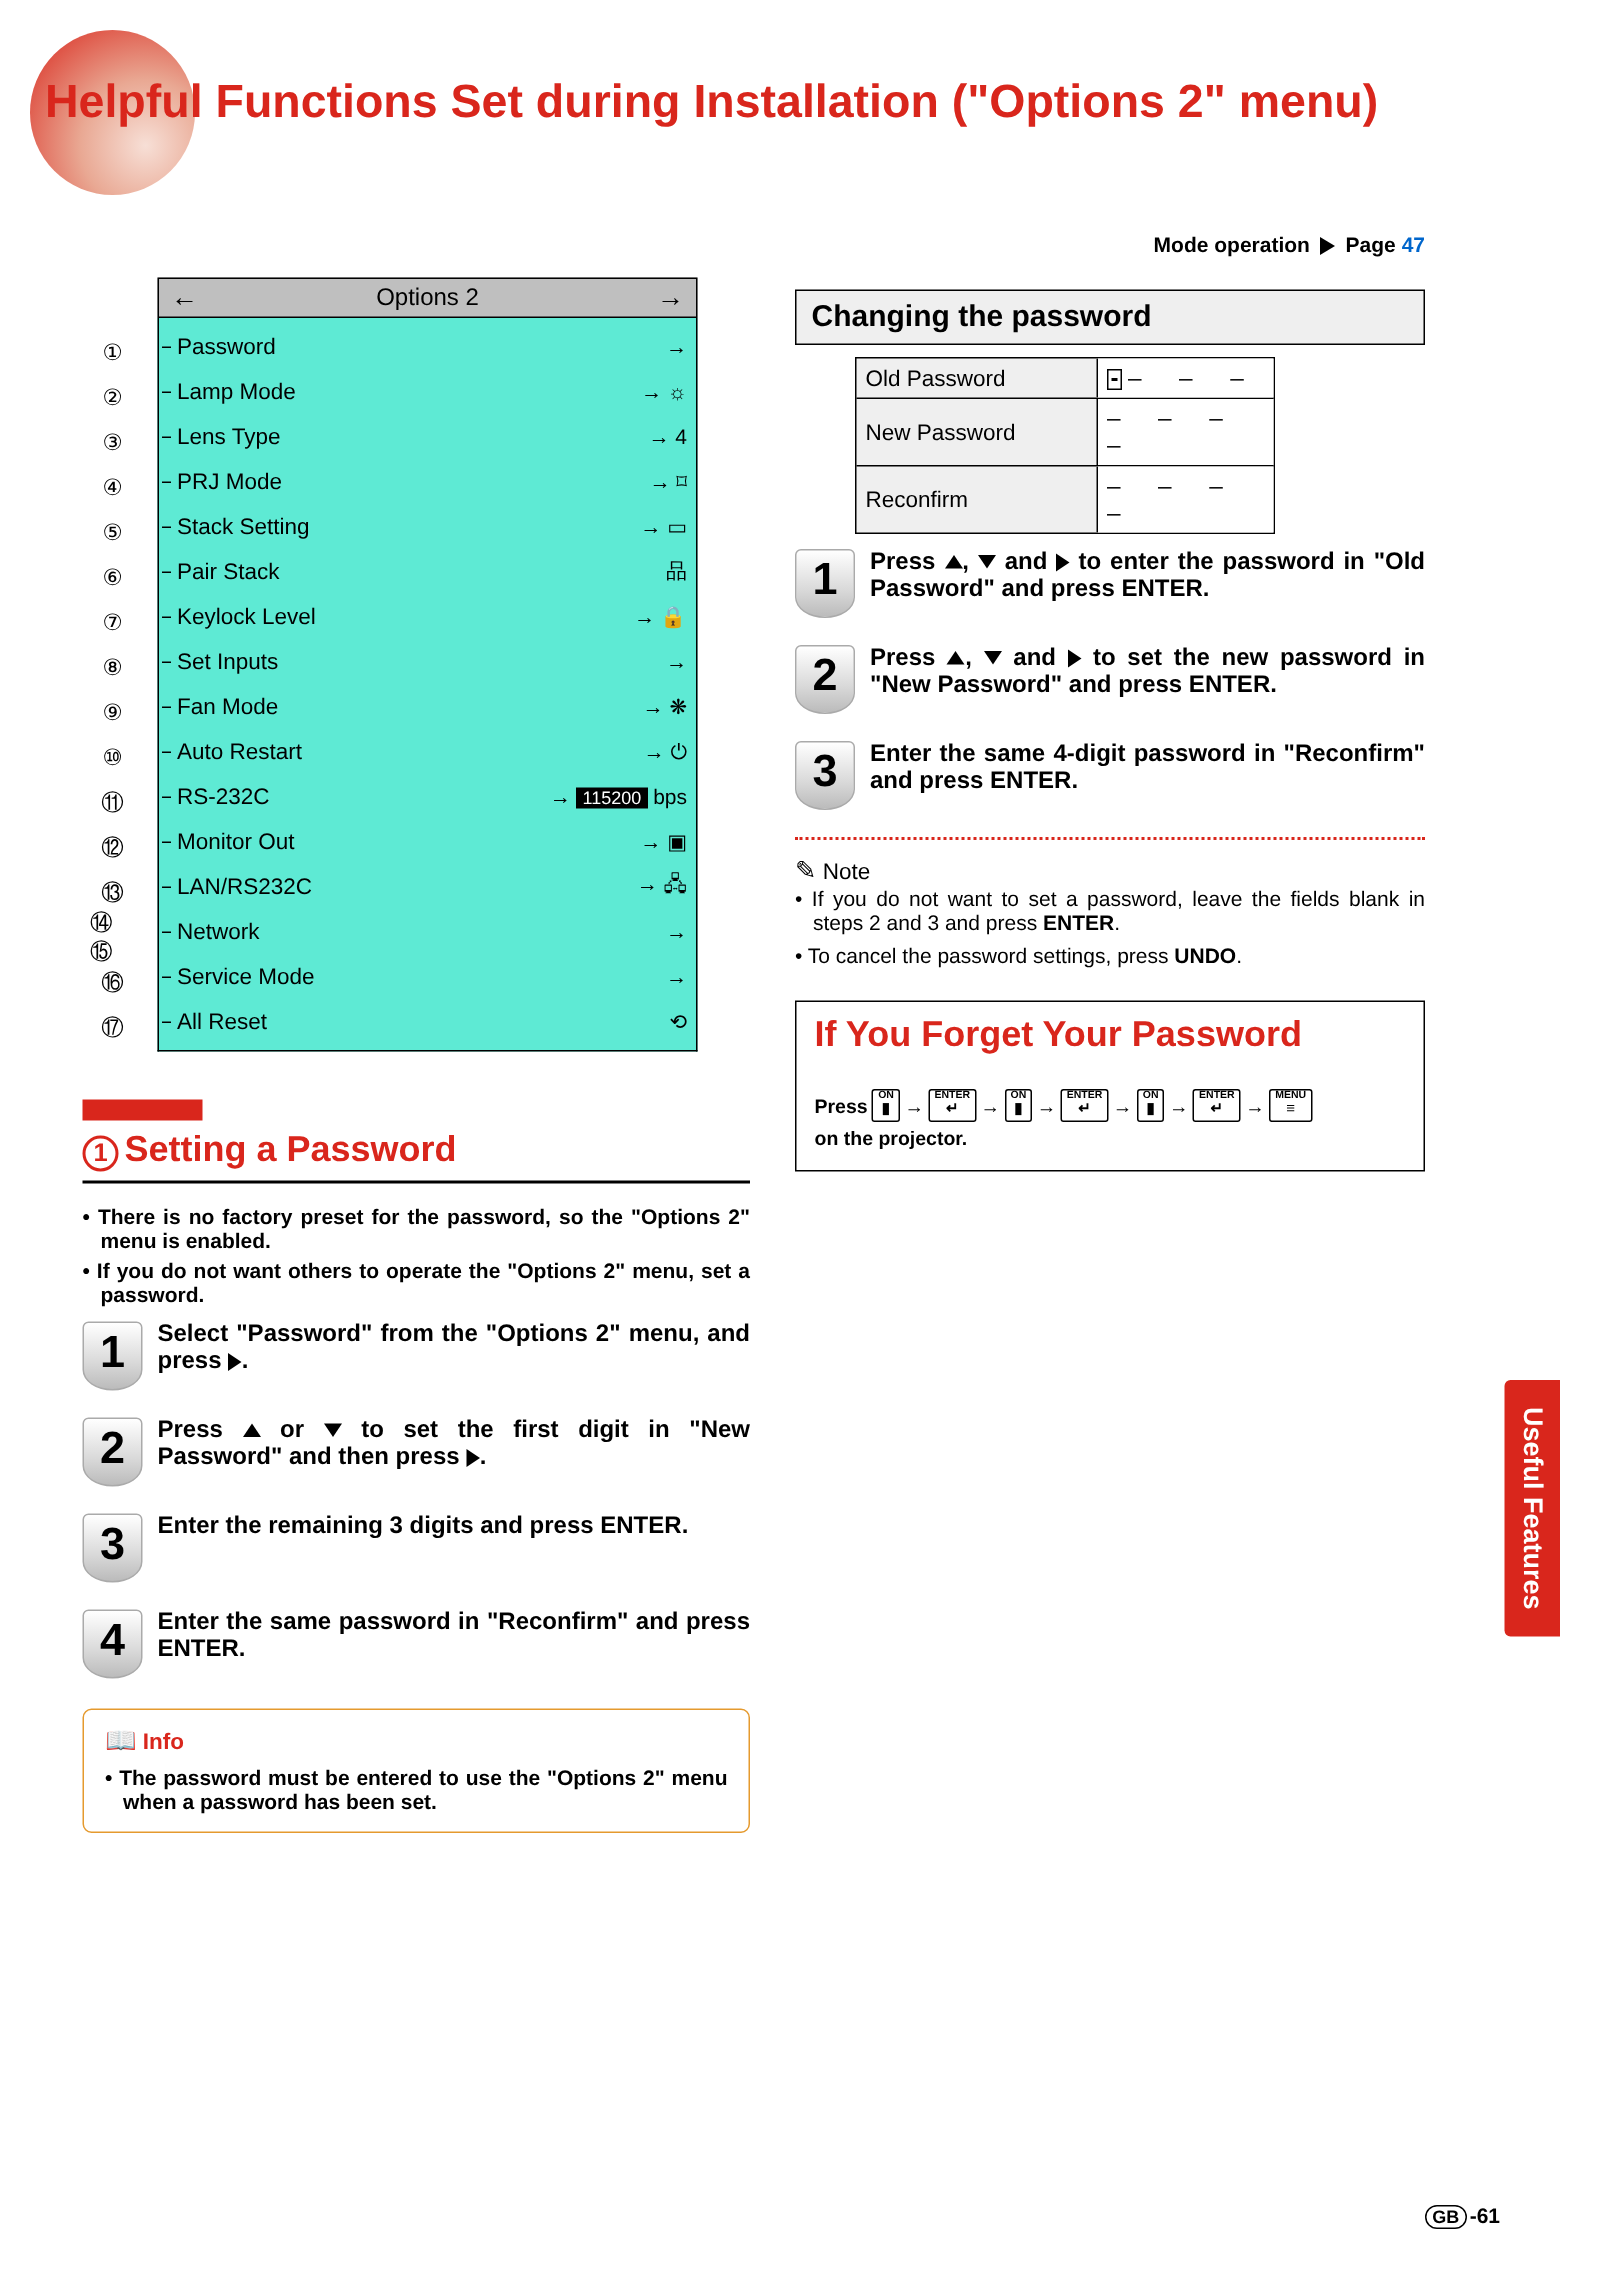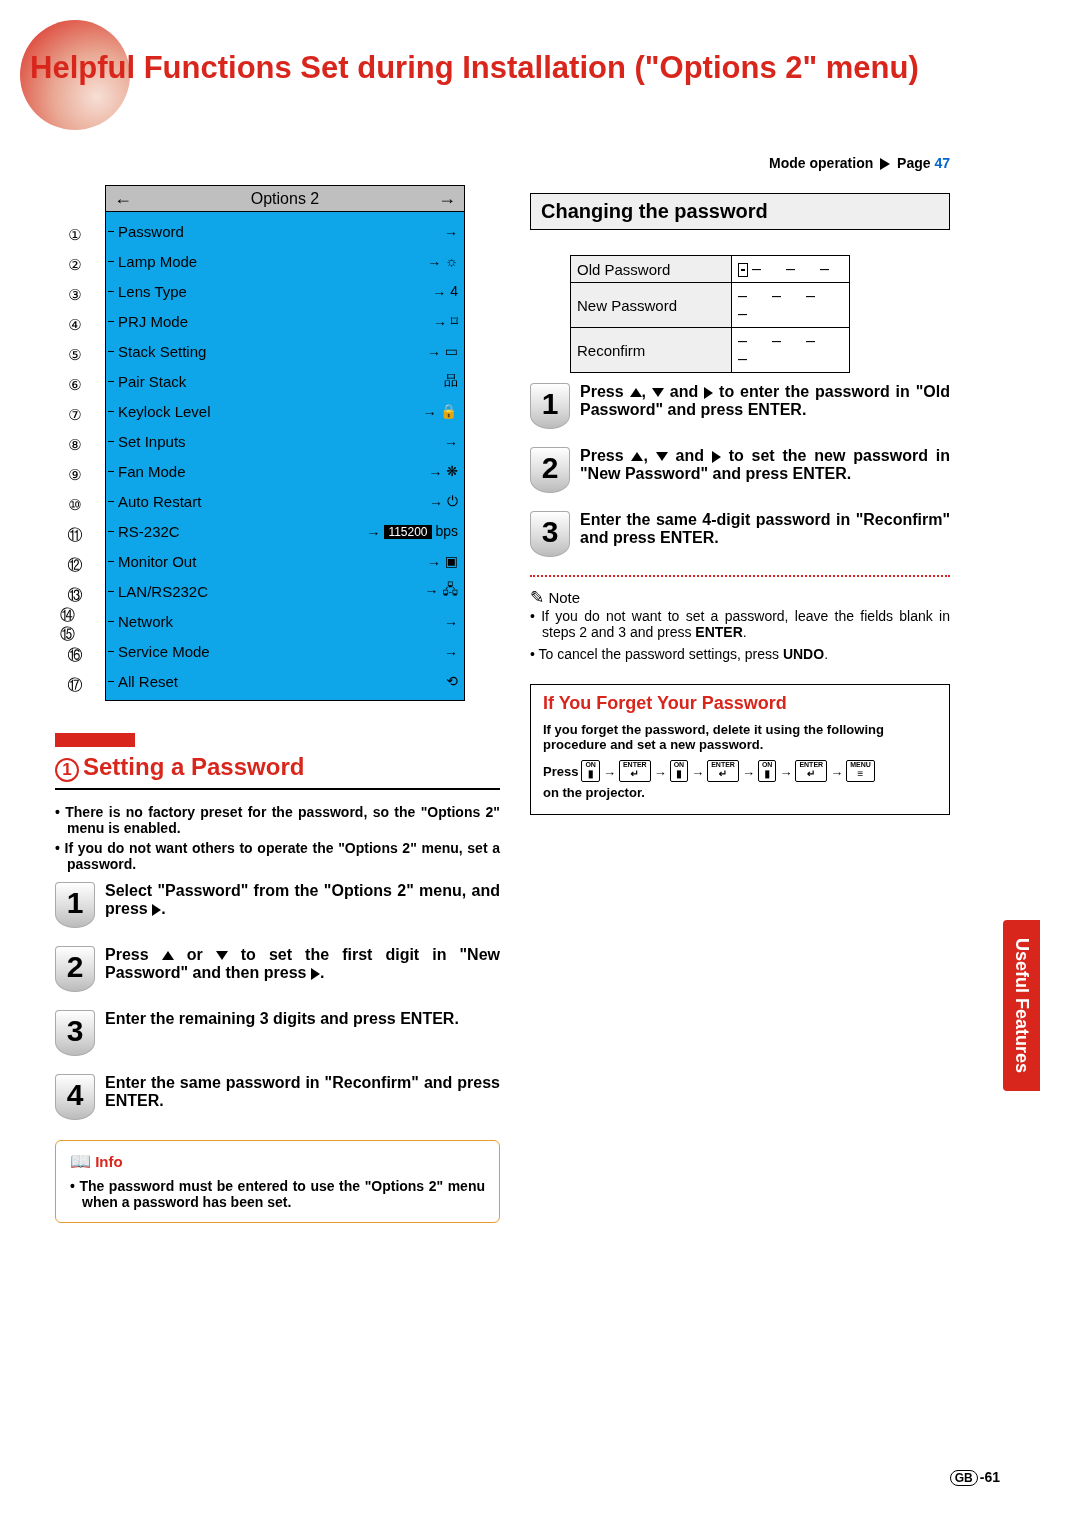--- a/index.html
+++ b/index.html
@@ -36,21 +36,21 @@
   .arrow-r { display:inline-block; width:0;height:0;border-top:6px solid transparent;border-bottom:6px solid transparent;border-left:10px solid #000;margin:0 3px;vertical-align:middle;}
 
   
   .menu-wrap { position:absolute; top:185px; left:105px; width:360px; }
   .menu-hdr {
     background:#bfbfbf;border:1px solid #000;
     display:flex;align-items:center;justify-content:space-between;
     padding:2px 8px;font-size:16px;
   }
   .menu-hdr .lar{font-size:18px;}
-  .menu-body{background:#0ea5e9;border:1px solid #000;border-top:none;padding:4px 0;}
+  .menu-body{background:#5eead4;border:1px solid #000;border-top:none;padding:4px 0;}
   .menu-row{display:flex;align-items:center;font-size:15px;padding:2px 6px 2px 2px;position:relative;height:30px;}
   .menu-row .ml{width:6px;height:1px;border-top:1px solid #000;}
   .menu-row .lbl{flex:1;padding-left:4px;}
   .menu-row .arr{font-size:14px;}
   .menu-numbers{position:absolute;top:220px;left:60px;font-size:15px;}
   .menu-numbers div{height:30px;display:flex;align-items:center;justify-content:center;width:30px;}
 
   
   .leftcol{position:absolute;top:733px;left:55px;width:445px;}
   .red-bar{height:14px;width:80px;background:#d9261c;margin-bottom:6px;}
@@ -74,39 +74,39 @@
   .step .txt .kw{font-weight:900;}
 
   .info-box{border:1.5px solid #e59a2e;border-radius:6px;padding:10px 14px 12px 14px;margin-top:20px;}
   .info-title{color:#d9261c;font-weight:bold;font-size:15px;}
   .info-title .book{font-size:17px;margin-right:4px;color:#d9261c;}
   .info-box p{font-size:14px;font-weight:bold;margin-top:6px;padding-left:12px;text-indent:-12px;text-align:justify;}
   .info-box p::before{content:"• ";}
 
   
   .rightcol{position:absolute;top:193px;left:530px;width:420px;}
-  .rc-h{background:#efefef;border:1.5px solid #000;font-size:20px;font-weight:bold;padding:6px 10px;margin-bottom:25px;}
+  .rc-h{background:#efefef;border:1.5px solid #000;font-size:20px;font-weight:bold;padding:6px 10px;margin-bottom:8px;}
   .pw-box{border:1px solid #000;background:#efefef;width:280px;margin:0 0 10px 40px;}
   .pw-row{display:flex;align-items:center;font-size:15px;}
   .pw-row .l{width:160px;padding:4px 6px;font-weight:normal;}
   .pw-row .r{border-left:1px solid #000;flex:1;padding:4px 6px;background:#fff;letter-spacing:8px;font-family:monospace;}
   .pw-row + .pw-row{border-top:1px solid #000;}
   .pw-row .cursor{display:inline-block;width:10px;height:14px;background:#fff;border:1px solid #000;position:relative;vertical-align:middle;margin-right:4px;}
   .pw-row .cursor::after{content:"";position:absolute;left:2px;right:2px;top:5px;height:2px;background:#000;}
 
   .note-wrap{margin-top:18px;}
   .note-h{font-size:15px;}
   .note-h .pen{font-size:17px;}
   .dotline{border-top:2px dotted #d9261c;margin:6px 0 10px 0;}
   .note-wrap ul{list-style:none;}
   .note-wrap li{font-size:14px;text-align:justify;padding-left:12px;text-indent:-12px;margin-bottom:6px;}
   .note-wrap li::before{content:"• ";}
 
   .forget-box{border:1.5px solid #000;padding:8px 12px 14px 12px;margin-top:22px;}
-  .forget-h{color:#d9261c;font-size:18px;font-weight:bold;margin-bottom:8px;}
+  .forget-h{color:#d9261c;font-size:24px;font-weight:bold;margin-bottom:22px;}
   .forget-box p{font-size:13px;font-weight:bold;margin-bottom:8px;}
   .keyseq{font-size:13px;font-weight:bold;display:flex;flex-wrap:wrap;align-items:center;gap:3px;}
   .keybox{display:inline-block;border:1px solid #000;padding:1px 3px;font-size:10px;line-height:12px;text-align:center;min-width:18px;border-radius:2px;}
   .keybox .sub{font-size:7px;display:block;line-height:6px;}
   .seqarr{font-size:13px;}
 
   
   .side-tab{position:absolute;right:40px;top:920px;writing-mode:vertical-rl;background:#d9261c;color:#fff;font-weight:bold;font-size:18px;padding:18px 8px;border-radius:4px 0 0 4px;}
   .page-num{position:absolute;right:80px;bottom:38px;font-size:14px;font-weight:bold;}
   .page-num .gb{border:1px solid #000;border-radius:10px;padding:0 4px;font-size:12px;margin-right:2px;}
@@ -317,21 +317,20 @@
   <div class="note-wrap">
     <div class="dotline"></div>
     <div class="note-h"><span class="pen">✎</span> <span>Note</span></div>
     <ul id="notes">
         <li>If you do not want to set a password, leave the fields blank in steps 2 and 3 and press <b>ENTER</b>.</li>
         <li>To cancel the password settings, press <b>UNDO</b>.</li>
       </ul>
   </div>
   <div class="forget-box">
     <div class="forget-h">If You Forget Your Password</div>
-    <p>If you forget the password, delete it using the following procedure and set a new password.</p>
     <div class="keyseq" id="keyseq">
         <b>Press</b>
         <span class="keybox"><span class="sub">ON</span>▮</span>
         <span class="seqarr">→</span>
         <span class="keybox"><span class="sub">ENTER</span>↵</span>
         <span class="seqarr">→</span>
         <span class="keybox"><span class="sub">ON</span>▮</span>
         <span class="seqarr">→</span>
         <span class="keybox"><span class="sub">ENTER</span>↵</span>
         <span class="seqarr">→</span>

